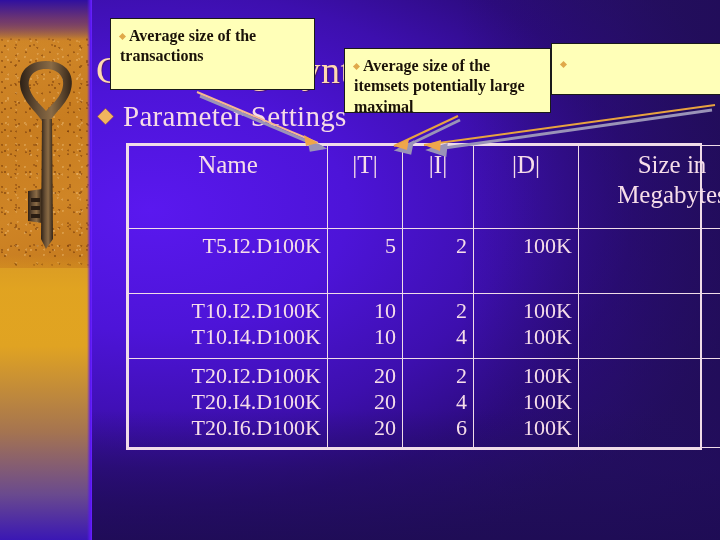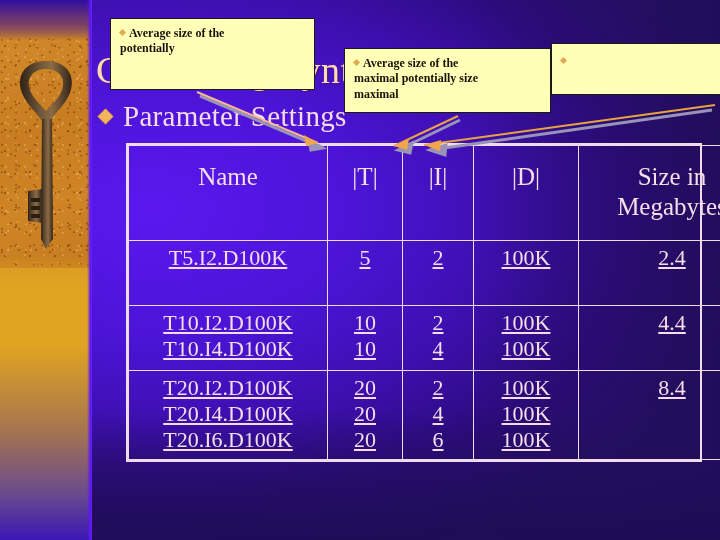--- a/index.html
+++ b/index.html
@@ -153,44 +153,43 @@
     font-size: 22px;
     vertical-align: top;
     padding: 4px 6px 6px 6px;
     line-height: 1.18;
   }
   table.params thead th {
     text-align: center;
     font-size: 25px;
     height: 72px;
     vertical-align: top;
-    padding-top: 16px;
+    padding-top: 4px;
   }
   table.params tbody td {
-    text-align: center;
+    text-align: right;
     height: 54px;
-    text-decoration: underline;
   }
   .col-name  { width: 186px; }
   .col-t     { width: 62px; }
   .col-i     { width: 58px; }
   .col-d     { width: 92px; }
   .col-size  { width: 174px; }
   .cellline  { display: block; white-space: nowrap; }
 
   
   .callout {
     position: absolute;
     background: #ffffb8;
     border: 1px solid #1a1a1a;
     box-sizing: border-box;
     color: #1a1208;
     font-family: "Liberation Serif", "DejaVu Serif", serif;
     font-weight: bold;
-    font-size: 12px;
+    font-size: 16px;
     line-height: 1.28;
     padding: 7px 9px 7px 9px;
   }
   .callout::after {
     content: "";
     position: absolute;
     left: 5px; top: 5px;
     width: 100%; height: 100%;
     background: rgba(90,90,110,0.85);
     z-index: -1;
@@ -353,26 +352,26 @@
     <g stroke="#e8a33f" stroke-width="2" fill="#f0a64a">
       <line x1="458" y1="116" x2="394" y2="146"></line>
       <polygon points="394,146 409,139 407,150" fill="#f0a64a" stroke="none"></polygon>
       <line x1="715" y1="105" x2="424" y2="145"></line>
       <polygon points="424,145 441,140 440,151" fill="#f0a64a" stroke="none"></polygon>
     </g>
   </svg>
 
   <div class="callout" id="callout-transactions">
     <span class="co-bullet"></span><span>Average size of the</span><br>
-    <span>potentially</span>
+    <span>transactions</span>
   </div>
 
   <div class="callout" id="callout-itemsets">
     <span class="co-bullet"></span><span>Average size of the</span><br>
-    <span>maximal  potentially size</span><br>
+    <span>itemsets  potentially large</span><br>
     <span>maximal</span>
   </div>
 
   <div class="callout" id="callout-numtrans">
     <span class="co-bullet"></span>
   </div>
 
 </div>
 
 </body></html>

